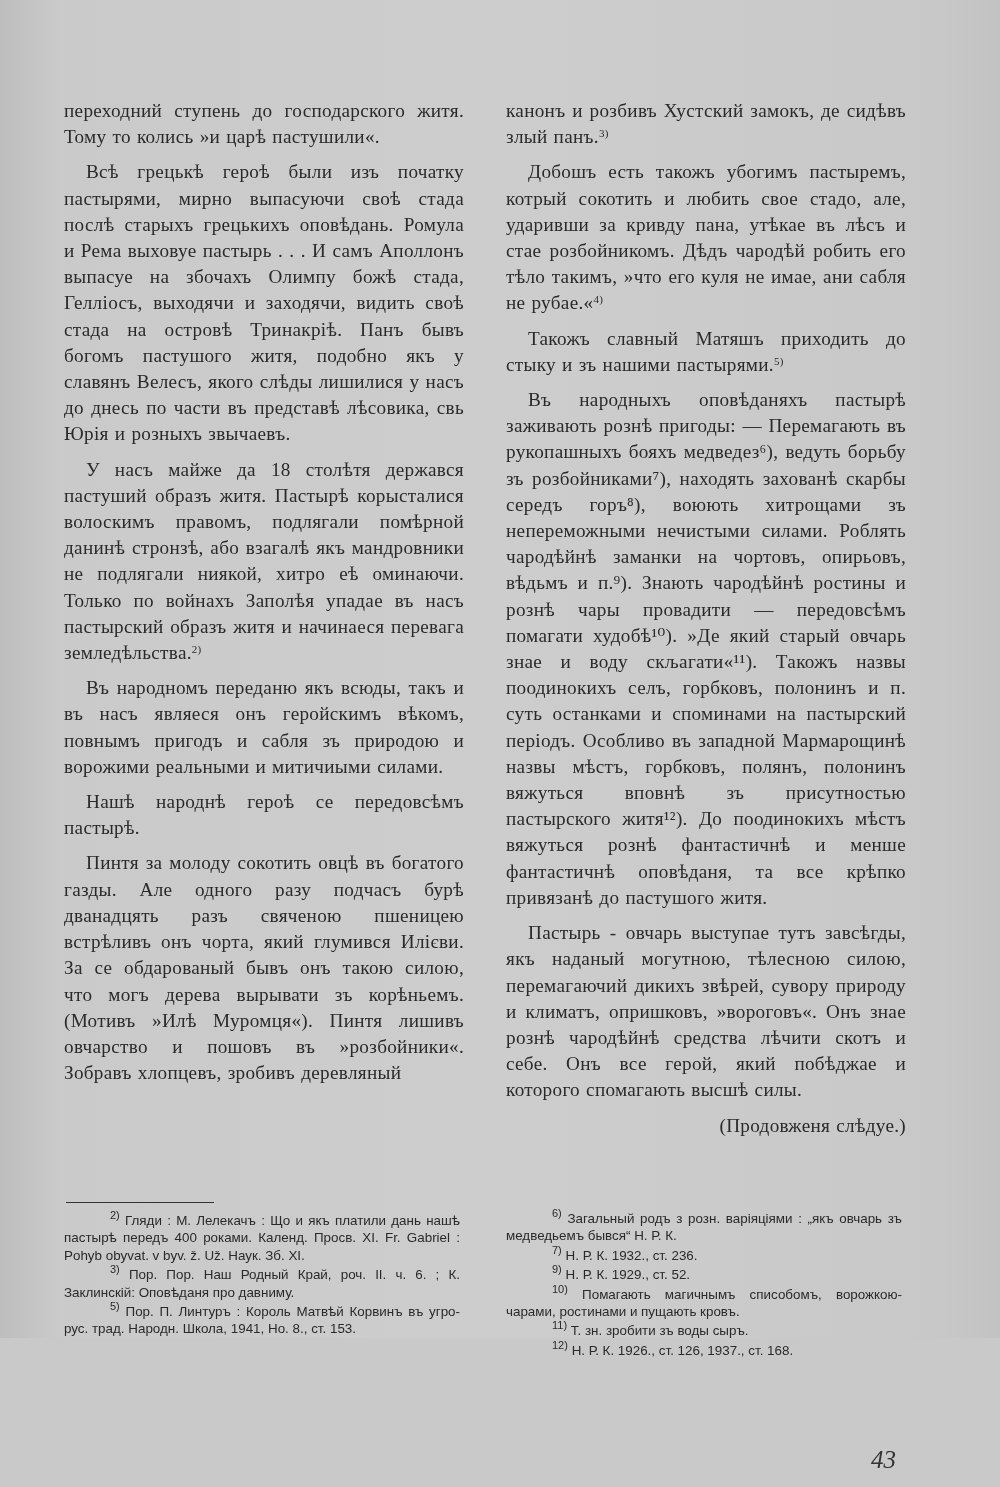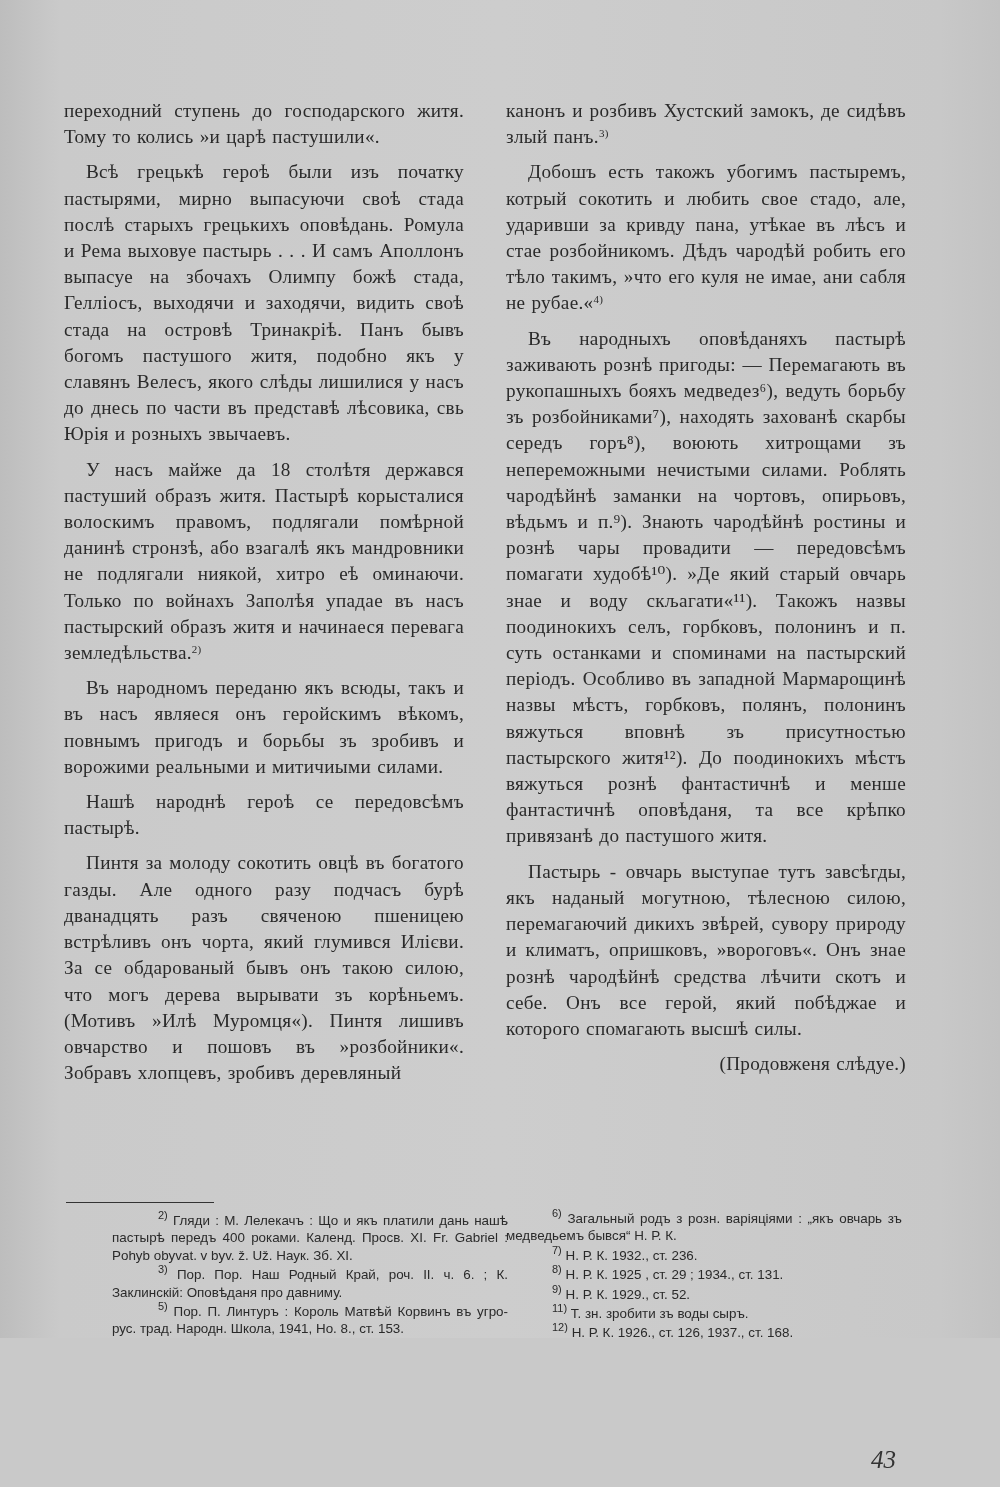--- a/index.html
+++ b/index.html
@@ -20,21 +20,21 @@
   .col.right { left: 506px; }
   .para {
     font-size: 19.2px; line-height: 26.2px;
     text-align: justify; text-indent: 22px;
     margin: 0 0 9px 0; letter-spacing: 0.3px;
     word-spacing: 1px;
   }
   .para.noindent { text-indent: 0; }
   .para.right-align { text-align: right; text-indent: 0; }
   sup { font-size: 11px; line-height: 0; vertical-align: 6px; }
-  .notes-left { position: absolute; left: 64px; top: 1212px; width: 396px; margin-left: 48px; }
+  .notes-left { position: absolute; left: 64px; top: 1212px; width: 396px; }
   .notes-right { position: absolute; left: 506px; top: 1210px; width: 396px; }
   .rule { position: absolute; left: 66px; top: 1202px; width: 148px; height: 1px; background: #333; }
   .note {
     font-family: "Liberation Sans", "DejaVu Sans", sans-serif;
     font-size: 13.4px; line-height: 17.4px;
     text-align: justify; text-indent: 46px; margin: 0 0 2px 0;
     color: #2a2a2a;
   }
   .page-number {
     position: absolute; left: 871px; top: 1406px;
@@ -44,44 +44,45 @@
 </style>
 </head>
 <body>
 
 <div class="page">
 
   <div class="col left">
     <p class="para noindent"><span>переходний ступень до господарского житя. Тому то колись »и царѣ пастушили«.</span></p>
     <p class="para"><span>Всѣ грецькѣ героѣ были изъ початку пастырями, мирно выпасуючи своѣ стада послѣ старыхъ грецькихъ оповѣдань. Ромула и Рема выховуе пастырь . . . И самъ Аполлонъ выпасуе на збочахъ Олимпу божѣ стада, Гелліосъ, выходячи и заходячи, видить своѣ стада на островѣ Тринакріѣ. Панъ бывъ богомъ пастушого житя, подобно якъ у славянъ Велесъ, якого слѣды лишилися у насъ до днесь по части въ представѣ лѣсовика, свь Юрія и розныхъ звычаевъ.</span></p>
     <p class="para"><span>У насъ майже да 18 столѣтя держався пастуший образъ житя. Пастырѣ корысталися волоскимъ правомъ, подлягали помѣрной данинѣ стронзѣ, або взагалѣ якъ мандровники не подлягали ниякой, хитро еѣ оминаючи. Только по войнахъ Заполѣя упадае въ насъ пастырский образъ житя и начинаеся перевага земледѣльства.</span><sup>2)</sup></p>
-    <p class="para"><span>Въ народномъ переданю якъ всюды, такъ и въ насъ являеся онъ геройскимъ вѣкомъ, повнымъ пригодъ и борьбы зъ зробивъ и ворожими реальными и митичиыми силами.</span></p>
+    <p class="para"><span>Въ народномъ переданю якъ всюды, такъ и въ насъ являеся онъ геройскимъ вѣкомъ, повнымъ пригодъ и сабля зъ природою и ворожими реальными и митичиыми силами.</span></p>
     <p class="para"><span>Нашѣ народнѣ героѣ се передовсѣмъ пастырѣ.</span></p>
     <p class="para"><span>Пинтя за молоду сокотить овцѣ въ богатого газды. Але одного разу подчасъ бурѣ дванадцять разъ свяченою пшеницею встрѣливъ онъ чорта, який глумився Илієви. За се обдарованый бывъ онъ такою силою, что могъ дерева вырывати зъ корѣньемъ. (Мотивъ »Илѣ Муромця«). Пинтя лишивъ овчарство и пошовъ въ »розбойники«. Зобравъ хлопцевъ, зробивъ деревляный</span></p>
   </div>
 
   <div class="col right">
     <p class="para noindent"><span>канонъ и розбивъ Хустский замокъ, де сидѣвъ злый панъ.</span><sup>3)</sup></p>
     <p class="para"><span>Добошъ есть такожъ убогимъ пастыремъ, котрый сокотить и любить свое стадо, але, ударивши за кривду пана, утѣкае въ лѣсъ и стае розбойникомъ. Дѣдъ чародѣй робить его тѣло такимъ, »что его куля не имае, ани сабля не рубае.«</span><sup>4)</sup></p>
+    <p class="para"><span>Такожъ славный Матяшъ приходить до стыку и зъ нашими пастырями.</span><sup>5)</sup></p>
     <p class="para"><span>Въ народныхъ оповѣданяхъ пастырѣ заживають рознѣ пригоды: — Перемагають въ рукопашныхъ бояхъ медведез⁶), ведуть борьбу зъ розбойниками⁷), находять захованѣ скарбы середъ горъ⁸), воюють хитрощами зъ непереможными нечистыми силами. Роблять чародѣйнѣ заманки на чортовъ, опирьовъ, вѣдьмъ и п.⁹). Знають чародѣйнѣ ростины и рознѣ чары провадити — передовсѣмъ помагати худобѣ¹⁰). »Де який старый овчарь знае и воду скљагати«¹¹). Такожъ назвы поодинокихъ селъ, горбковъ, полонинъ и п. суть останками и споминами на пастырский періодъ. Особливо въ западной Мармарощинѣ назвы мѣстъ, горбковъ, полянъ, полонинъ вяжуться вповнѣ зъ присутностью пастырского житя¹²). До поодинокихъ мѣстъ вяжуться рознѣ фантастичнѣ и менше фантастичнѣ оповѣданя, та все крѣпко привязанѣ до пастушого житя.</span></p>
     <p class="para"><span>Пастырь - овчарь выступае тутъ завсѣгды, якъ наданый могутною, тѣлесною силою, перемагаючий дикихъ звѣрей, сувору природу и климатъ, опришковъ, »вороговъ«. Онъ знае рознѣ чародѣйнѣ средства лѣчити скотъ и себе. Онъ все герой, який побѣджае и которого спомагають высшѣ силы.</span></p>
     <p class="para right-align"><span>(Продовженя слѣдуе.)</span></p>
   </div>
 
   <div class="rule"></div>
 
   <div class="notes-left">
     <p class="note"><sup>2)</sup> <span>Гляди : М. Лелекачъ : Що и якъ платили дань нашѣ пастырѣ передъ 400 роками. Календ. Просв. XI. Fr. Gabriel : Pohyb obyvat. v byv. ž. Už. Наук. Зб. XI.</span></p>
     <p class="note"><sup>3)</sup> <span>Пор. Пор. Наш Родный Край, роч. II. ч. 6. ; К. Заклинскій: Оповѣданя про давниму.</span></p>
     <p class="note"><sup>5)</sup> <span>Пор. П. Линтуръ : Король Матвѣй Корвинъ въ угро-рус. трад. Народн. Школа, 1941, Но. 8., ст. 153.</span></p>
   </div>
 
   <div class="notes-right">
     <p class="note"><sup>6)</sup> <span>Загальный родъ з розн. варіяціями : „якъ овчарь зъ медведьемъ бывся“ Н. Р. К.</span></p>
     <p class="note"><sup>7)</sup> <span>Н. Р. К. 1932., ст. 236.</span></p>
-    <p class="note"><sup>8)</sup> <span>Н. Р. К. 1925 , ст. 29 ; 1934., ст. 131.</span></p>
     <p class="note"><sup>9)</sup> <span>Н. Р. К. 1929., ст. 52.</span></p>
+    <p class="note"><sup>10)</sup> <span>Помагають магичнымъ списобомъ, ворожкою-чарами, ростинами и пущають кровъ.</span></p>
     <p class="note"><sup>11)</sup> <span>Т. зн. зробити зъ воды сыръ.</span></p>
     <p class="note"><sup>12)</sup> <span>Н. Р. К. 1926., ст. 126, 1937., ст. 168.</span></p>
   </div>
 
   <div class="page-number">43</div>
 </div>
 
 </body></html>

